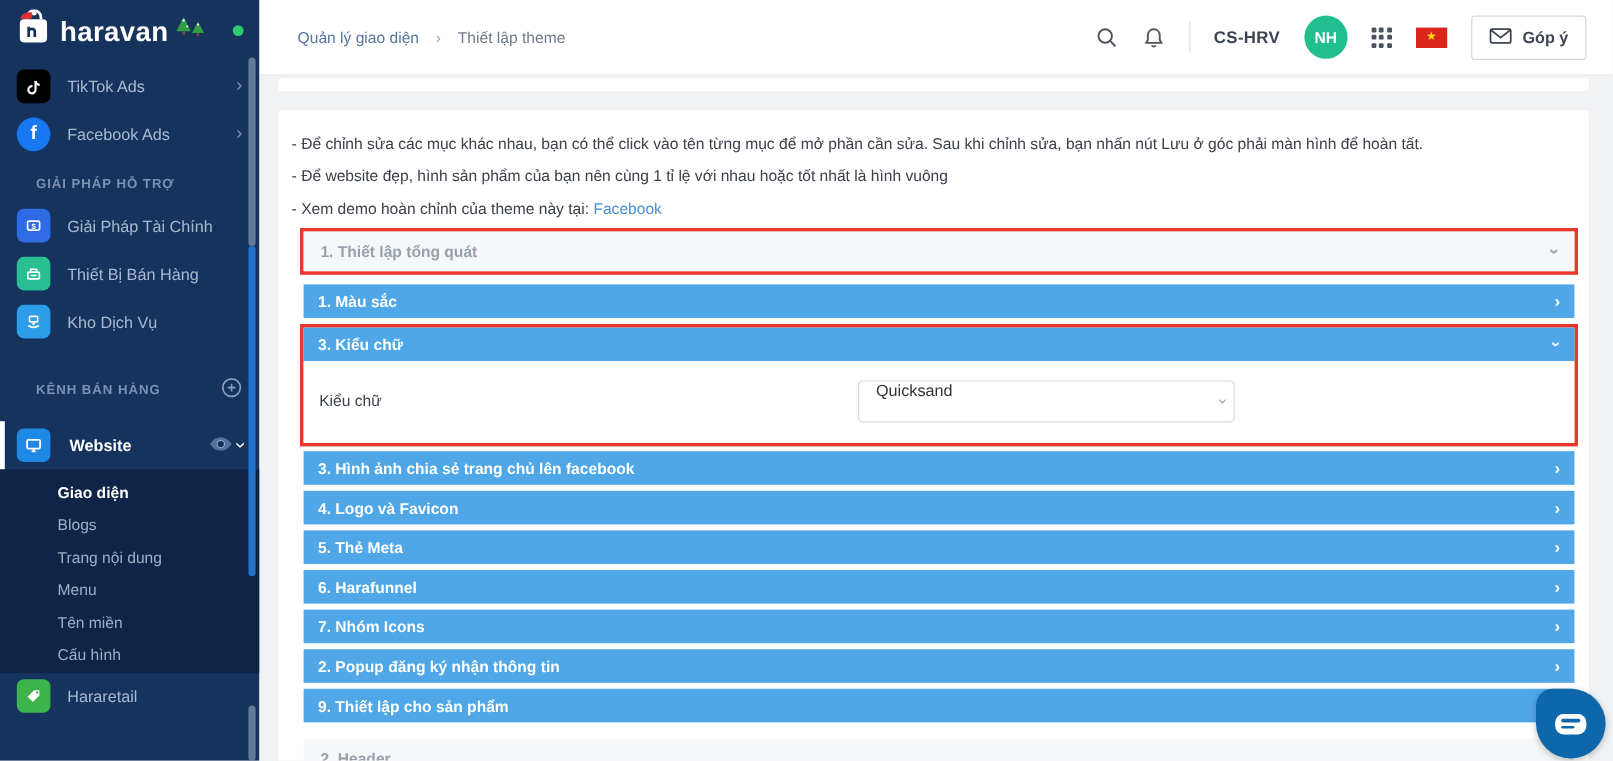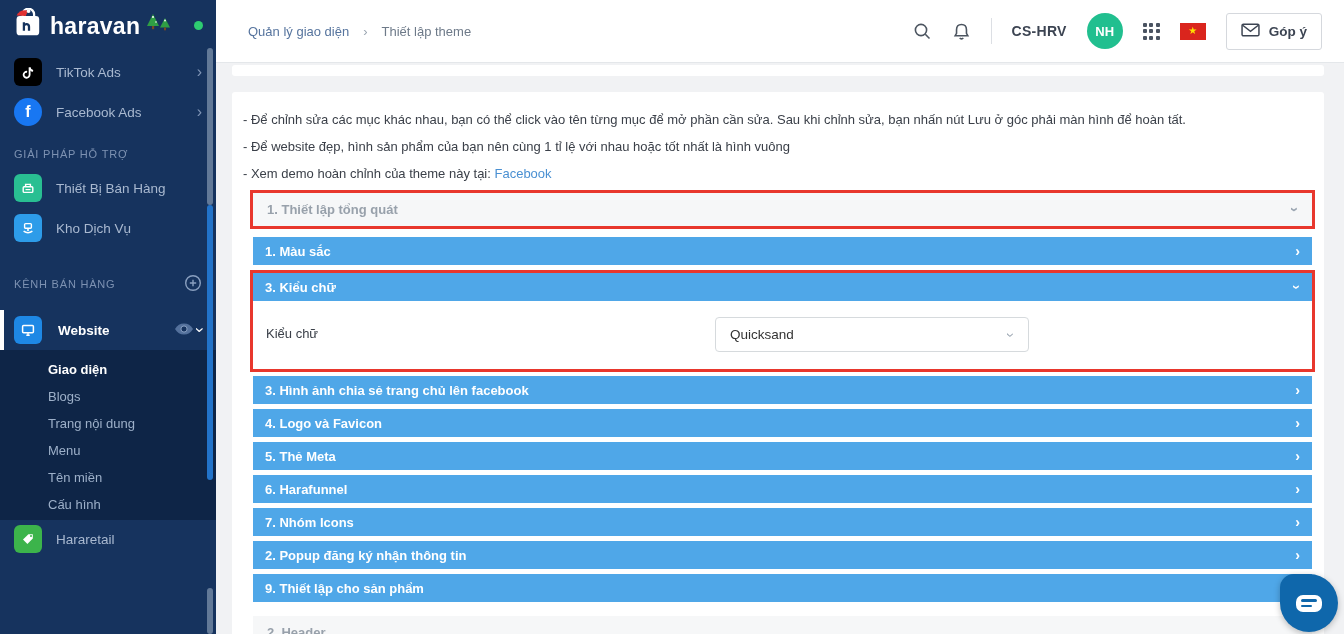--- a/index.html
+++ b/index.html
@@ -13,22 +13,22 @@
   .logo-row { height:52px; display:flex; align-items:center; padding-left:12px; position:relative; gap:4px; }
   .logo-text { color:#fff; font-size:23px; font-weight:700; letter-spacing:.3px; }
   .status-dot { position:absolute; right:13px; top:21px; width:9px; height:9px; border-radius:50%; background:#2ecc71; }
   .nav-item { height:40px; display:flex; align-items:center; padding:0 14px; gap:14px;
     font-size:13.5px; cursor:pointer; position:relative; }
   .nav-icon { width:28px; height:28px; border-radius:6px; display:flex; align-items:center;
     justify-content:center; flex:none; color:#fff; font-weight:700; }
   .round { border-radius:50%; }
   .chev-right { margin-left:auto; color:#7e93b4; font-size:16px; line-height:1; }
   .chev-right::before { content:"›"; }
-  .section-label { padding:16px 14px 8px; font-size:11px; font-weight:400; letter-spacing:.8px;
-    color:#7d92b2; display:flex; align-items:center; }
+  .section-label { padding:16px 14px 8px; font-size:11px; font-weight:700; letter-spacing:.8px;
+    color:#7d92b2; display:flex; align-items:center;margin-left:16px; }
   .section-label .plus { margin-left:auto; }
   .website-row { height:40px; margin-top:8px;gap:16px; }
   .active-bar { position:absolute; left:0; top:0; width:4px; height:100%; background:#fff; }
   .website-label { color:#fff; font-weight:700; }
   .eye-wrap { margin-left:auto; display:flex; align-items:center; gap:3px; }
   .chev-down-white { color:#fff; font-size:16px; display:inline-block; transform:rotate(90deg); }
   .chev-down-white::before { content:"›"; }
   .submenu { background:#0e2547; padding:6px 0 2px; }
   .submenu-item { height:27px; line-height:27px; padding-left:48px; font-size:13px;
     color:#9db0c9; cursor:pointer; }
@@ -79,21 +79,21 @@
   .bar-chev { margin-left:auto; color:#fff; font-size:14px; }
   .bar-chev::before { content:"›"; }
   .bar-chev.down { transform:rotate(90deg); }
   .head-chev { margin-left:auto; color:#9aa5b1; font-size:15px; transform:rotate(90deg); }
   .head-chev::before { content:"›"; }
   .mt8 { margin-top:8px; }
   .mt5 { margin-top:5px; }
   .font-panel { height:68px; position:relative; background:#fff; }
   .font-label { position:absolute; left:13px; top:25px; font-size:13px; color:#3b4049; }
   .font-select { position:absolute; left:462px; top:16px; width:314px; height:35px;
-    border:1px solid #d6dadd; border-radius:4px; display:flex; align-items:center;
+    border:1px solid #d6dadd; border-radius:4px; display:flex; 
     padding:0 14px; font-size:13.5px; color:#333; background:#fff; cursor:pointer; }
   .select-chev { margin-left:auto; color:#9aa5b1; font-size:14px; transform:rotate(90deg); }
   .select-chev::before { content:"›"; }
   .head2 { margin-top:14px; }
 
   
   .chat-bubble { position:absolute; right:6px; bottom:2px; width:58px; height:58px;
     background:#0f67ab; border-radius:14px 50% 50% 50%; display:flex; align-items:center;
     justify-content:center; cursor:pointer; z-index:6; box-shadow:0 2px 6px rgba(0,0,0,.25); }
   .chat-glyph { width:26px; height:17px; background:#fff; border-radius:7px; position:relative; }
@@ -148,20 +148,29 @@
       <span class="nav-icon round" style="background:#1877f2;font-size:16px">f</span>
       <span>Facebook Ads</span>
       <span class="chev-right"></span>
     </div>
 
 
     <div class="section-label">
       <span>GIẢI PHÁP HỖ TRỢ</span>
     </div>
 
+    <div class="nav-item">
+      <span class="nav-icon" style="background:#2e6be5">
+        <svg width="16" height="16" viewBox="0 0 16 16">
+          <rect x="3" y="4.2" width="10" height="7.6" rx="1.3" fill="none" stroke="#fff" stroke-width="1.4"></rect>
+          <text x="8" y="10.5" text-anchor="middle" font-size="6.5" font-weight="bold" fill="#fff">$</text>
+        </svg>
+      </span>
+      <span>Giải Pháp Tài Chính</span>
+    </div>
 
     <div class="nav-item">
       <span class="nav-icon" style="background:#29bf92">
         <svg width="16" height="16" viewBox="0 0 16 16">
           <rect x="3.2" y="6.8" width="9.6" height="5.6" rx="1" fill="none" stroke="#fff" stroke-width="1.4"></rect>
           <path d="M5.6 6.8V4.4h4.8v2.4" fill="none" stroke="#fff" stroke-width="1.4"></path>
           <path d="M5.5 9.6h5" stroke="#fff" stroke-width="1.2"></path>
         </svg>
       </span>
       <span>Thiết Bị Bán Hàng</span>

